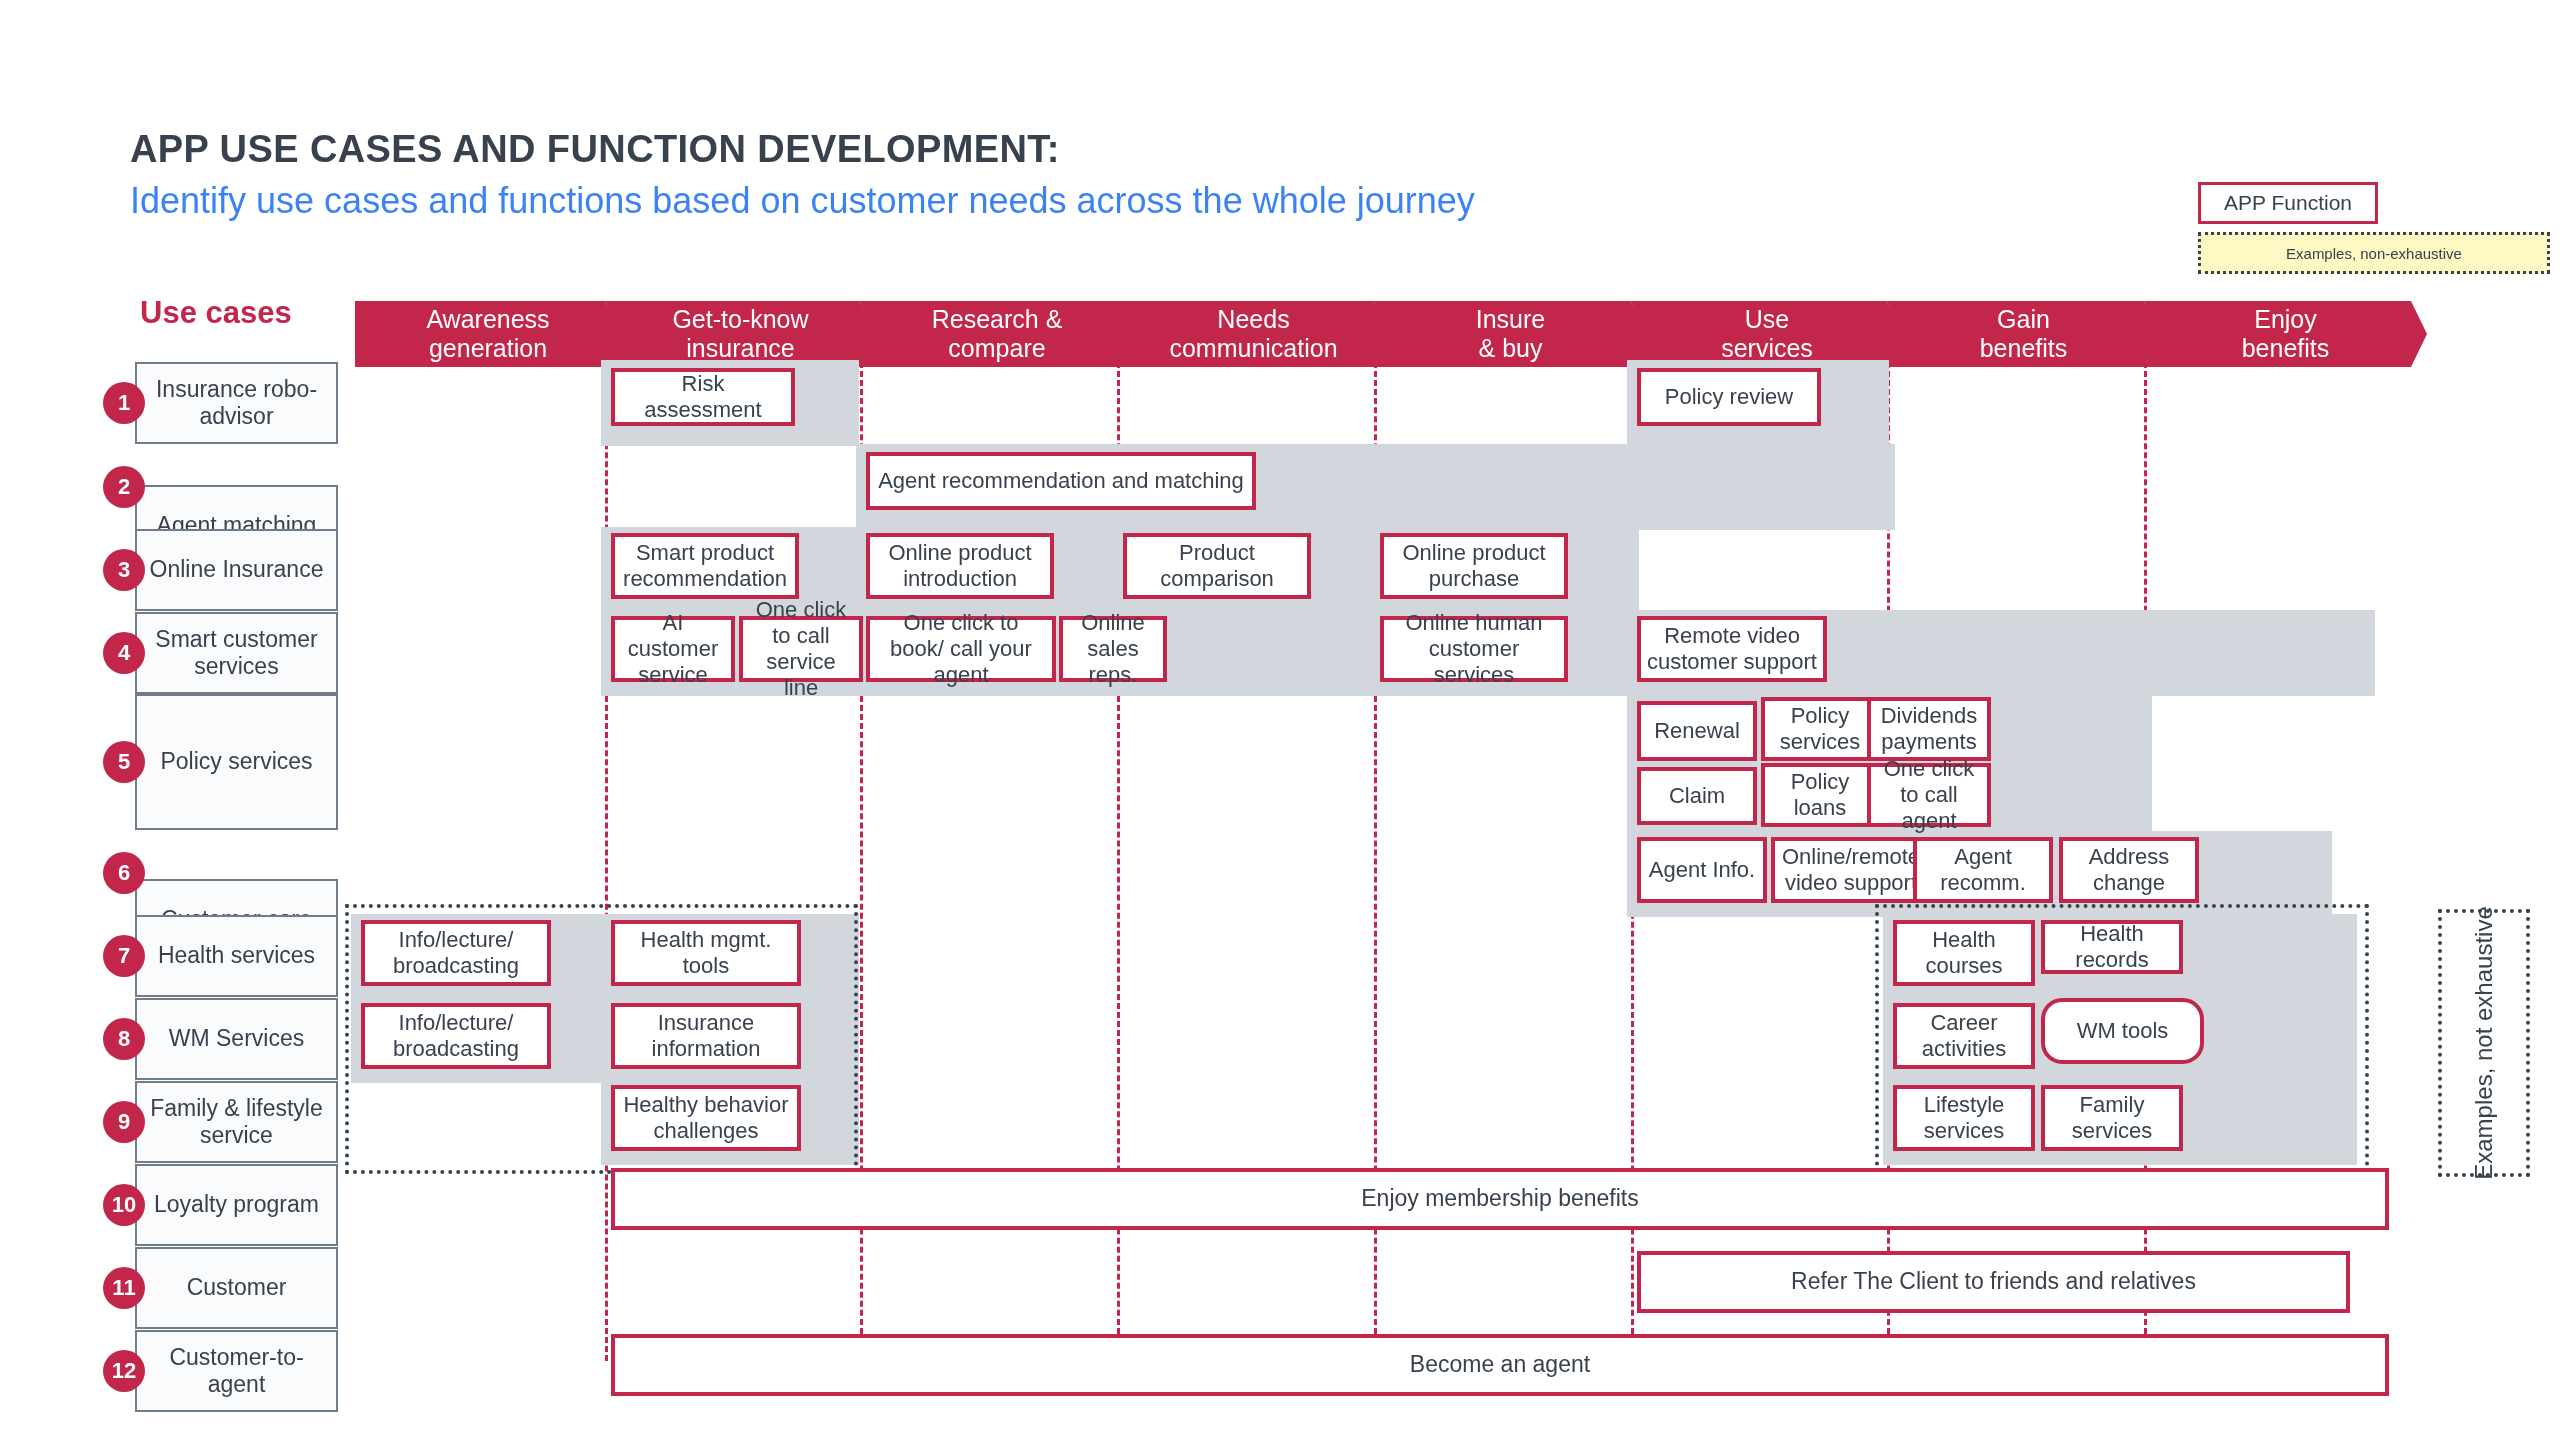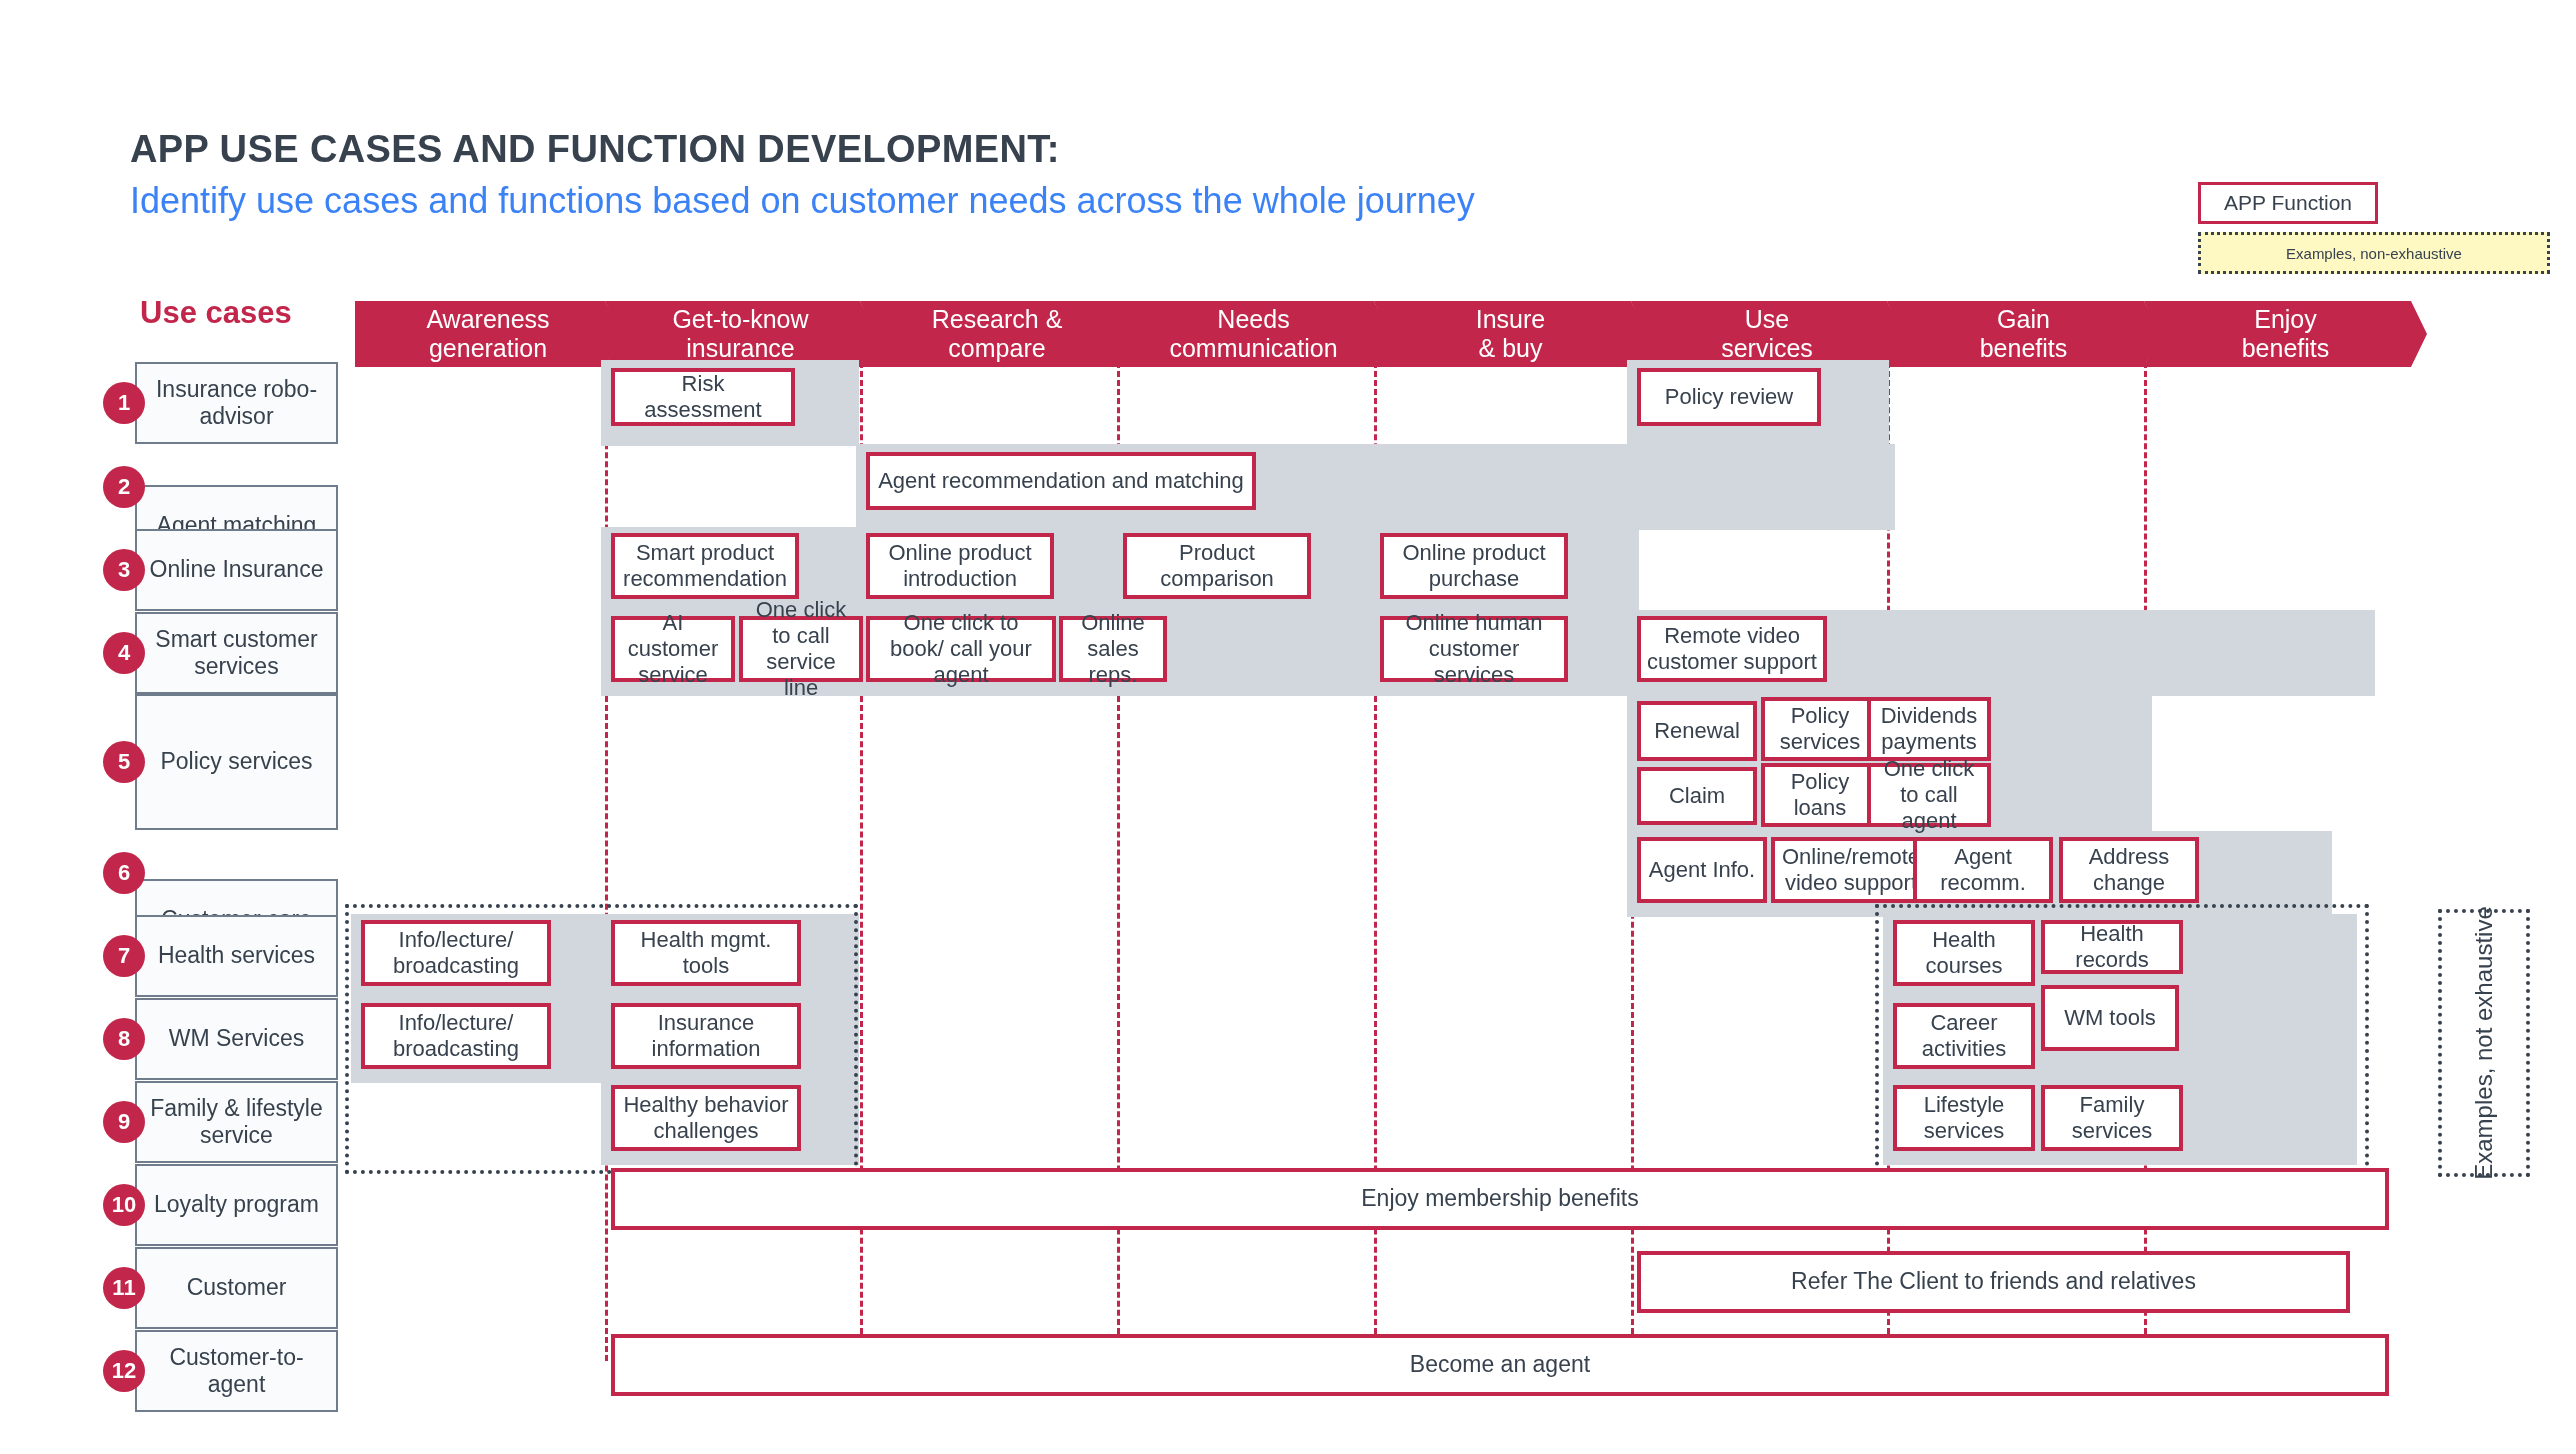--- a/index.html
+++ b/index.html
@@ -308,21 +308,21 @@
       </div>
       <div class="fn" style="left: 6px; top: 641px; width: 190px; height: 66px;">
         <span>Info/lecture/ broadcasting</span>
       </div>
       <div class="fn" style="left: 256px; top: 641px; width: 190px; height: 66px;">
         <span>Insurance information</span>
       </div>
       <div class="fn" style="left: 1538px; top: 641px; width: 142px; height: 66px;">
         <span>Career activities</span>
       </div>
-      <div class="fn" style="left: 1686px; top: 623px; width: 138px; height: 66px;">
+      <div class="fn" style="left: 1686px; top: 636px; width: 163px; height: 66px; border-radius: 21px;">
         <span>WM tools</span>
       </div>
       <div class="fn" style="left: 256px; top: 723px; width: 190px; height: 66px;">
         <span>Healthy behavior challenges</span>
       </div>
       <div class="fn" style="left: 1538px; top: 723px; width: 142px; height: 66px;">
         <span>Lifestyle services</span>
       </div>
       <div class="fn" style="left: 1686px; top: 723px; width: 142px; height: 66px;">
         <span>Family services</span>

